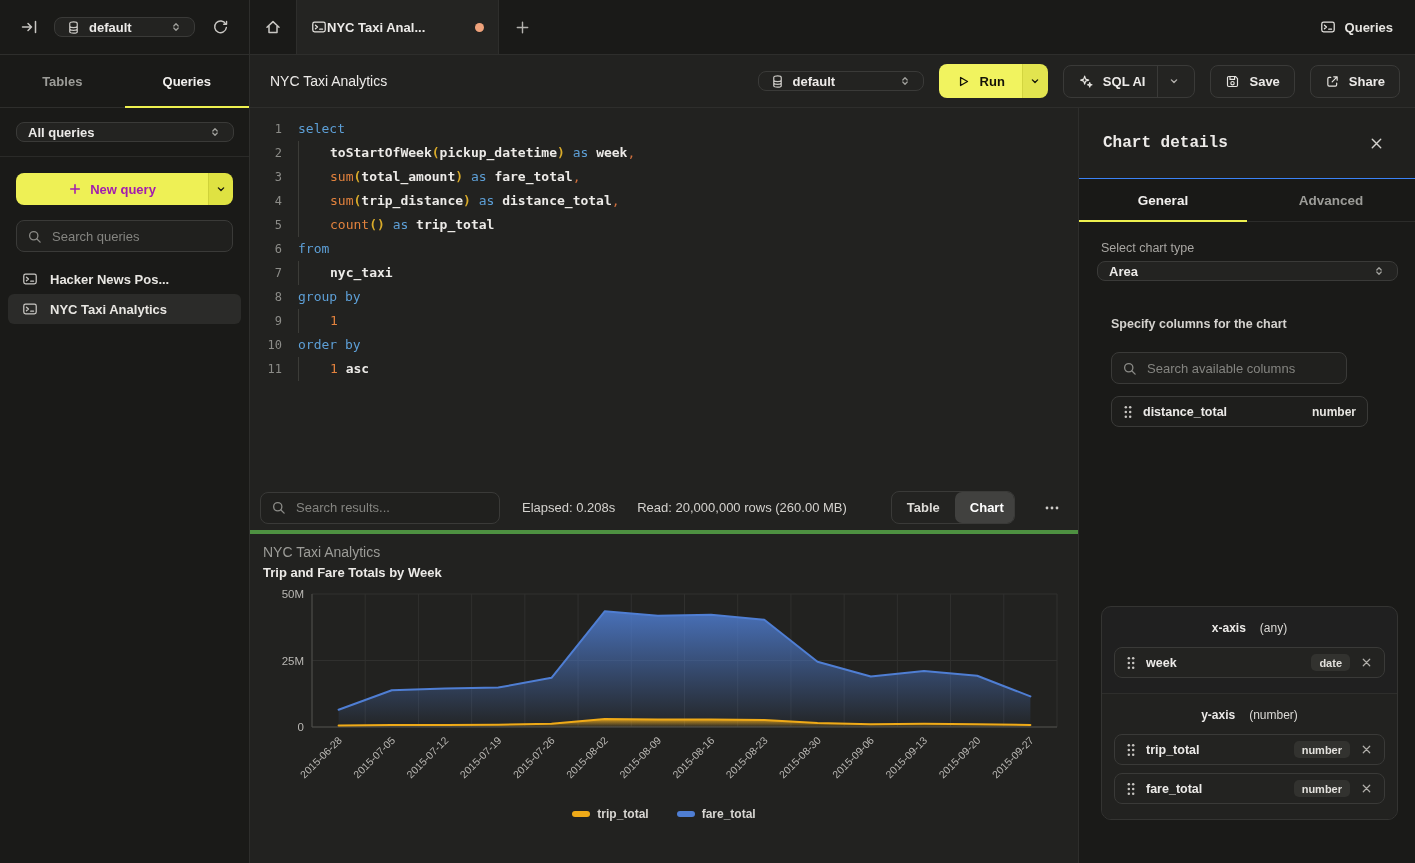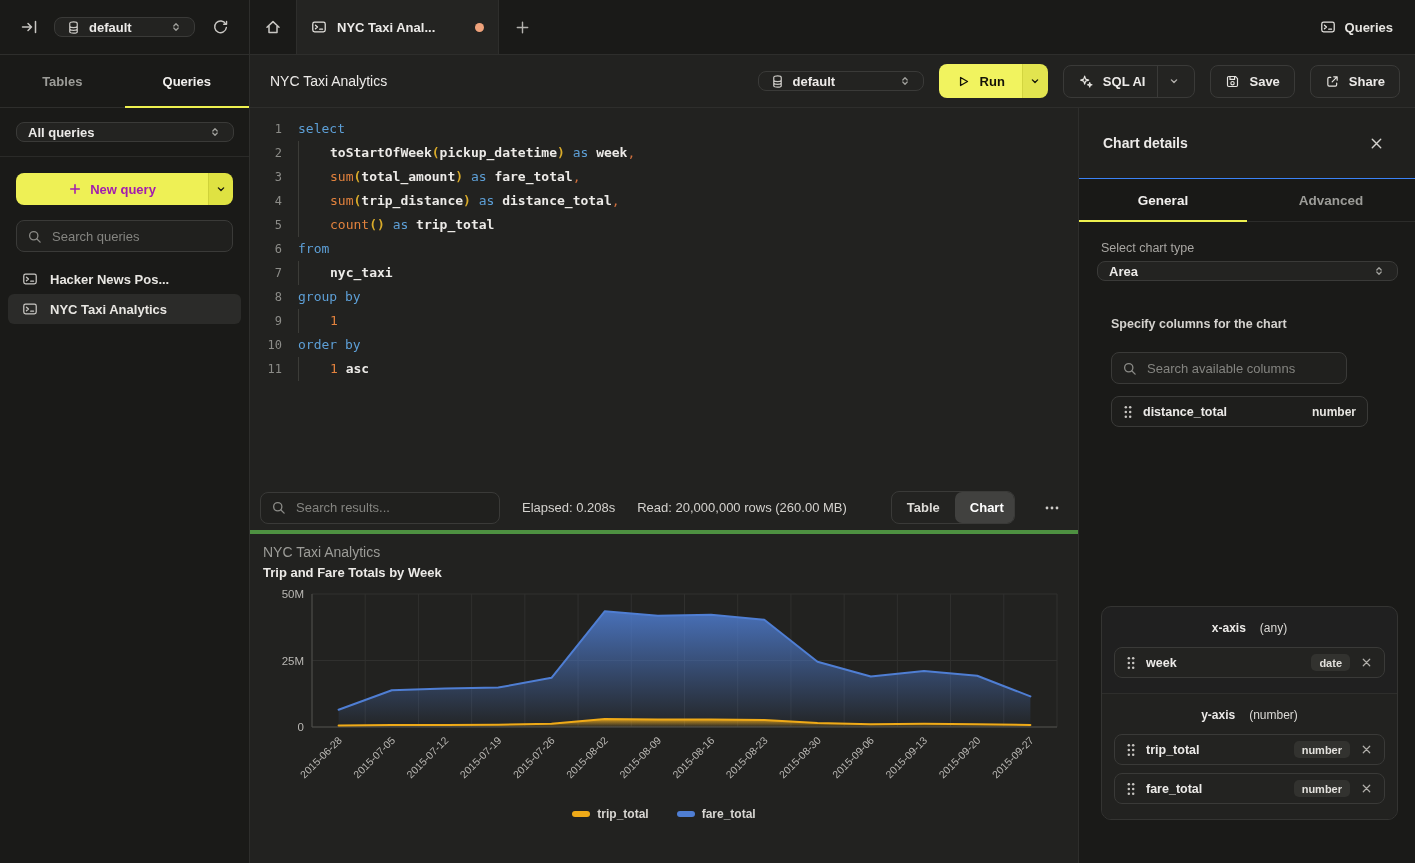--- a/index.html
+++ b/index.html
@@ -13,21 +13,21 @@
   .topbar-left{width:250px;flex:0 0 250px;border-right:1px solid #2e2e2c;display:flex;
                align-items:center;gap:10px;padding:0 14px;}
   .icon-btn{display:flex;align-items:center;justify-content:center;width:30px;height:30px;
             color:#c9c7c3;cursor:pointer;background:none;border:none;border-radius:6px;}
   .select{display:flex;align-items:center;gap:8px;height:20px;padding:0 11px;background:#232321;
           border:1px solid #3a3a38;border-radius:8px;color:#eceae8;font-weight:600;cursor:pointer;}
   .select .flex1{flex:1;}
   .tabstrip{flex:1;display:flex;align-items:stretch;}
   .home-btn{width:46px;display:flex;align-items:center;justify-content:center;color:#c9c7c3;cursor:pointer;}
   .qtab{width:203px;background:#242422;border-left:1px solid #2e2e2c;border-right:1px solid #2e2e2c;
-        display:flex;align-items:center;gap:10px;padding:0 14px;cursor:pointer;}
+        display:flex;align-items:center;padding:0 14px;cursor:pointer;}
   .qtab-label{flex:1;font-weight:600;white-space:nowrap;overflow:hidden;}
   .dot{width:9px;height:9px;border-radius:50%;background:#efa27b;}
   .newtab-btn{width:46px;display:flex;align-items:center;justify-content:center;color:#b4b2ae;cursor:pointer;}
   .topbar-right{display:flex;align-items:center;padding:0 22px;gap:9px;color:#e6e4e0;
                 font-weight:600;cursor:pointer;}
 
   
   .sidebar{position:absolute;left:0;top:55px;width:250px;height:808px;background:#1a1a18;
            border-right:1px solid #2e2e2c;}
   .sb-tabs{display:flex;height:53px;border-bottom:1px solid #2e2e2c;}
@@ -107,21 +107,21 @@
   .chart-subtitle{position:absolute;left:13px;top:31px;font-size:13px;font-weight:700;color:#eceae7;}
   #chart-svg{position:absolute;left:0;top:0;}
   .legend{position:absolute;left:0;right:0;top:273px;display:flex;justify-content:center;gap:28px;}
   .legend-item{display:flex;align-items:center;gap:7px;font-size:12px;color:#d8d6d2;font-weight:600;cursor:pointer;}
   .swatch{width:18px;height:6px;border-radius:3px;}
 
   
   .right-panel{position:absolute;left:1078px;top:108px;width:337px;height:755px;background:#1a1a18;
                border-left:1px solid #2e2e2c;}
   .rp-header{height:70px;background:#20201e;display:flex;align-items:center;padding:0 24px;}
-  .rp-title{flex:1;font-size:14px;font-weight:700;}
+  .rp-title{flex:1;font-size:16px;font-weight:700;font-family:Liberation Mono, monospace;}
   .rp-tabs{display:flex;height:44px;border-top:1px solid #3b82f6;border-bottom:1px solid #2c2c2a;
            background:#191917;}
   .rp-tab{flex:1;display:flex;align-items:center;justify-content:center;color:#9c9c98;font-weight:600;
           cursor:pointer;position:relative;font-size:13.5px;}
   .rp-tab.active{color:#f2f0ee;}
   .rp-tab.active::after{content:"";position:absolute;left:0;right:0;bottom:-1px;height:2px;background:#eef04f;}
   .rp-label1{position:absolute;left:22px;top:133px;color:#a8a6a2;font-size:12.5px;}
   .rp-select{position:absolute;left:18px;top:153px;width:301px;}
   .rp-label2{position:absolute;left:32px;top:209px;color:#d4d2ce;font-size:12.5px;font-weight:700;}
   .rp-search{position:absolute;left:32px;top:244px;width:236px;}

